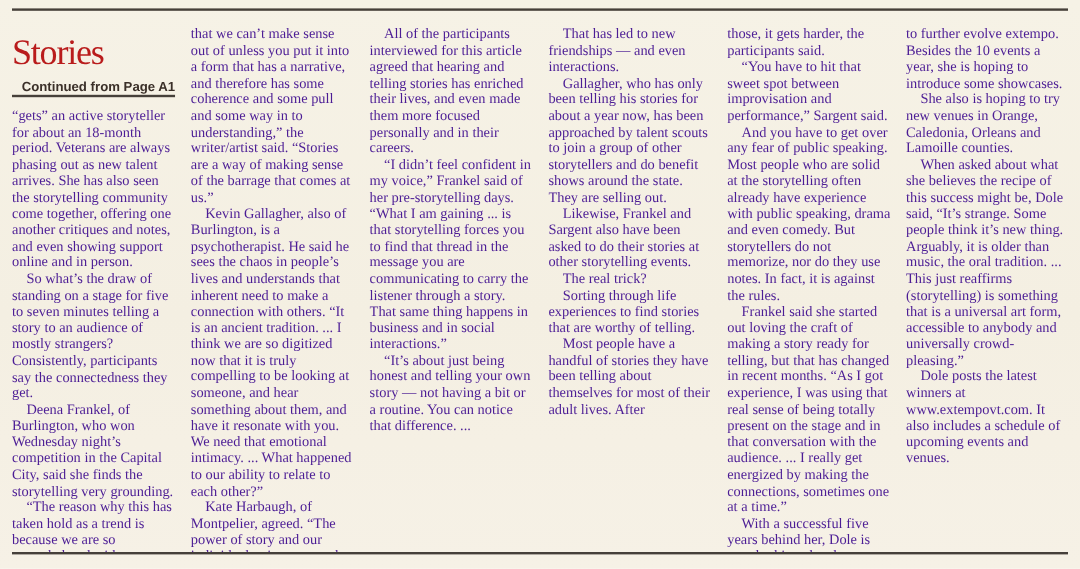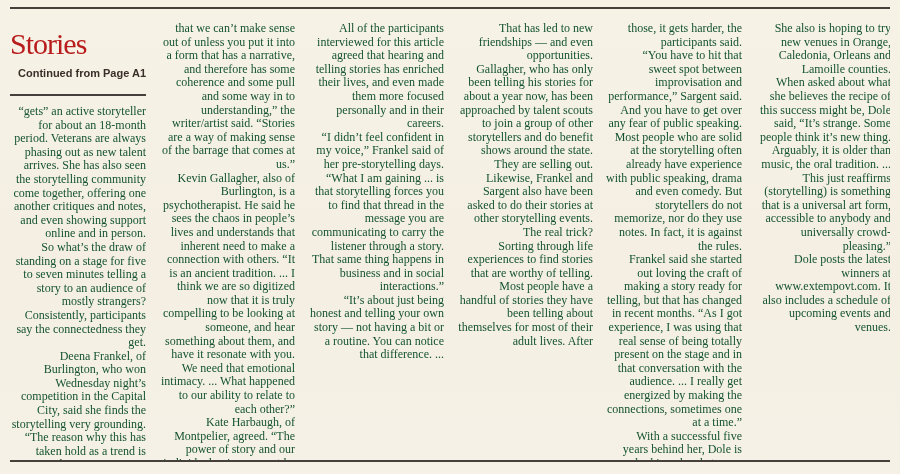--- a/index.html
+++ b/index.html
@@ -55,34 +55,34 @@
     letter-spacing: -1px;
     color: #b91c1c;
   }
   .continued {
     font-family: "Liberation Sans", sans-serif;
     font-weight: bold;
     font-size: 11px;
     text-align: right;
     color: #3a2f28;
     margin-top: 3px;
-    margin-bottom: 15px;
+    margin-bottom: 0;
     white-space: nowrap;
   }
   .header-rule {
     height: 2px;
     background: #46403a;
     margin-bottom: 9px;
   }
   .col-body p.para {
     margin: 0;
     font-size: 12px;
     line-height: 13.6px;
-    text-align: right;
-    color: #14532d;
+    text-align: left;
+    color: #4c1d95;
   }
   .col-body p.para.indent {
     text-indent: 12px;
   }
 </style>
 </head>
 <body>
 
 <div class="page">
   <div class="top-rule"></div>
@@ -109,39 +109,40 @@
     </div>
     <div class="col">
       <div class="col-body">
           <p class="para indent">All of the participants interviewed for this article agreed that hearing and telling stories has enriched their lives, and even made them more focused personally and in their careers.</p>
           <p class="para indent">“I didn’t feel confident in my voice,” Frankel said of her pre-storytelling days. “What I am gaining ... is that storytelling forces you to find that thread in the message you are communicating to carry the listener through a story. That same thing happens in business and in social interactions.”</p>
           <p class="para indent">“It’s about just being honest and telling your own story — not having a bit or a routine. You can notice that difference. ...</p>
         </div>
     </div>
     <div class="col">
       <div class="col-body">
-          <p class="para indent">That has led to new friendships — and even opportunities.</p>
+          <p class="para indent">That has led to new friendships — and even interactions.</p>
           <p class="para indent">Gallagher, who has only been telling his stories for about a year now, has been approached by talent scouts to join a group of other storytellers and do benefit shows around the state. They are selling out.</p>
           <p class="para indent">Likewise, Frankel and Sargent also have been asked to do their stories at other storytelling events.</p>
           <p class="para indent">The real trick?</p>
           <p class="para indent">Sorting through life experiences to find stories that are worthy of telling.</p>
           <p class="para indent">Most people have a handful of stories they have been telling about themselves for most of their adult lives. After</p>
         </div>
     </div>
     <div class="col">
       <div class="col-body">
           <p class="para">those, it gets harder, the participants said.</p>
           <p class="para indent">“You have to hit that sweet spot between improvisation and performance,” Sargent said.</p>
           <p class="para indent">And you have to get over any fear of public speaking. Most people who are solid at the storytelling often already have experience with public speaking, drama and even comedy. But storytellers do not memorize, nor do they use notes. In fact, it is against the rules.</p>
           <p class="para indent">Frankel said she started out loving the craft of making a story ready for telling, but that has changed in recent months. “As I got experience, I was using that real sense of being totally present on the stage and in that conversation with the audience. ... I really get energized by making the connections, sometimes one at a time.”</p>
           <p class="para indent">With a successful five years behind her, Dole is now looking ahead at ways</p>
         </div>
     </div>
     <div class="col">
       <div class="col-body">
+          <p class="para">to further evolve extempo. Besides the 10 events a year, she is hoping to introduce some showcases.</p>
           <p class="para indent">She also is hoping to try new venues in Orange, Caledonia, Orleans and Lamoille counties.</p>
           <p class="para indent">When asked about what she believes the recipe of this success might be, Dole said, “It’s strange. Some people think it’s new thing. Arguably, it is older than music, the oral tradition. ... This just reaffirms (storytelling) is something that is a universal art form, accessible to anybody and universally crowd-pleasing.”</p>
           <p class="para indent">Dole posts the latest winners at www.extempovt.com. It also includes a schedule of upcoming events and venues.</p>
         </div>
     </div>
   </div>
   <div class="bottom-rule"></div>
 </div>
 
 </body></html>

